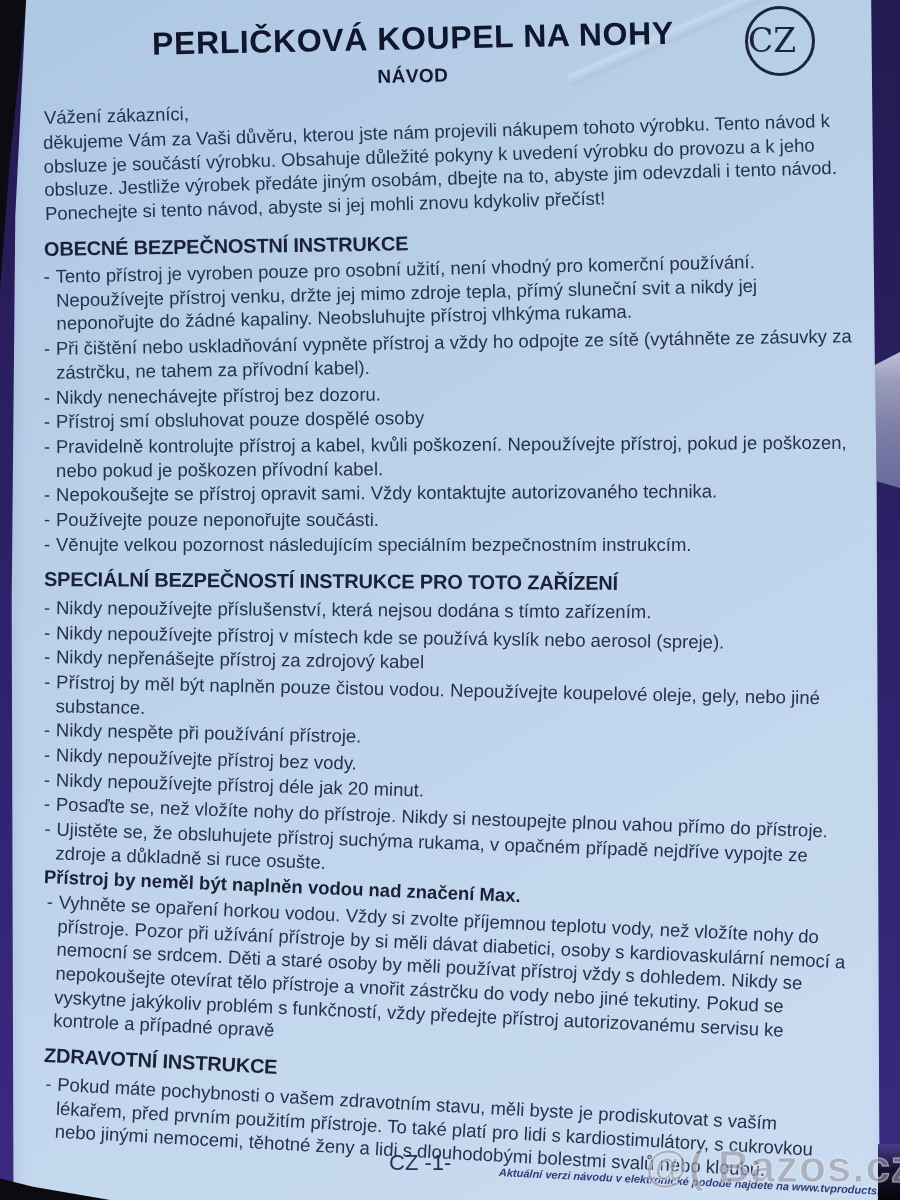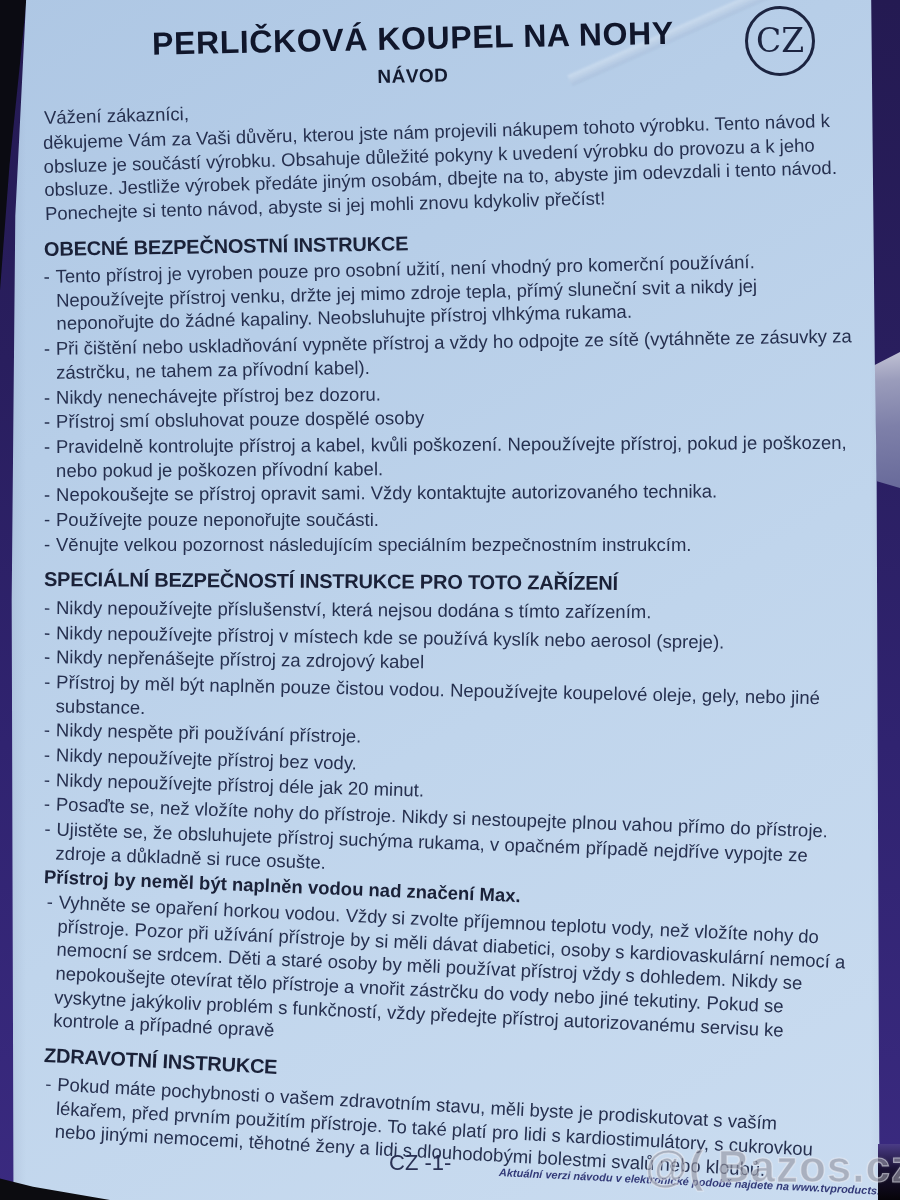--- a/index.html
+++ b/index.html
@@ -53,21 +53,21 @@
     font-size:32px;font-weight:bold;letter-spacing:.6px;color:#10162b;
     text-align:center;padding-right:70px;margin-top:14px;
   }
   .subtitle{
     font-size:19px;font-weight:bold;letter-spacing:.5px;color:#141b30;
     text-align:center;padding-right:70px;margin-top:5px;
   }
   .badge{
     position:absolute;left:701px;top:-6px;width:64px;height:64px;z-index:4;
     border:3.5px solid #1c2440;border-radius:50%;
-    display:flex;align-items:center;justify-content:center;
+    display:flex;align-items:center;justify-content:flex-start;
   }
   .badge span{font-family:"DejaVu Serif","Liberation Serif",serif;font-size:33px;color:#1c2440;}
   .greeting{margin-top:10px;}
   .intro{margin-top:1px;}
   .heading{font-size:20px;font-weight:bold;color:#1a2138;letter-spacing:-.2px;margin:11px 0 3px 0;}
   .item{display:flex;margin:0 0 1px 0;}
   .dash{flex:0 0 12px;}
   .itx{flex:1;}
   .maxnote{font-weight:bold;color:#1a2138;margin:1px 0;}
   .footer-row{position:relative;margin-top:6px;height:30px;}

